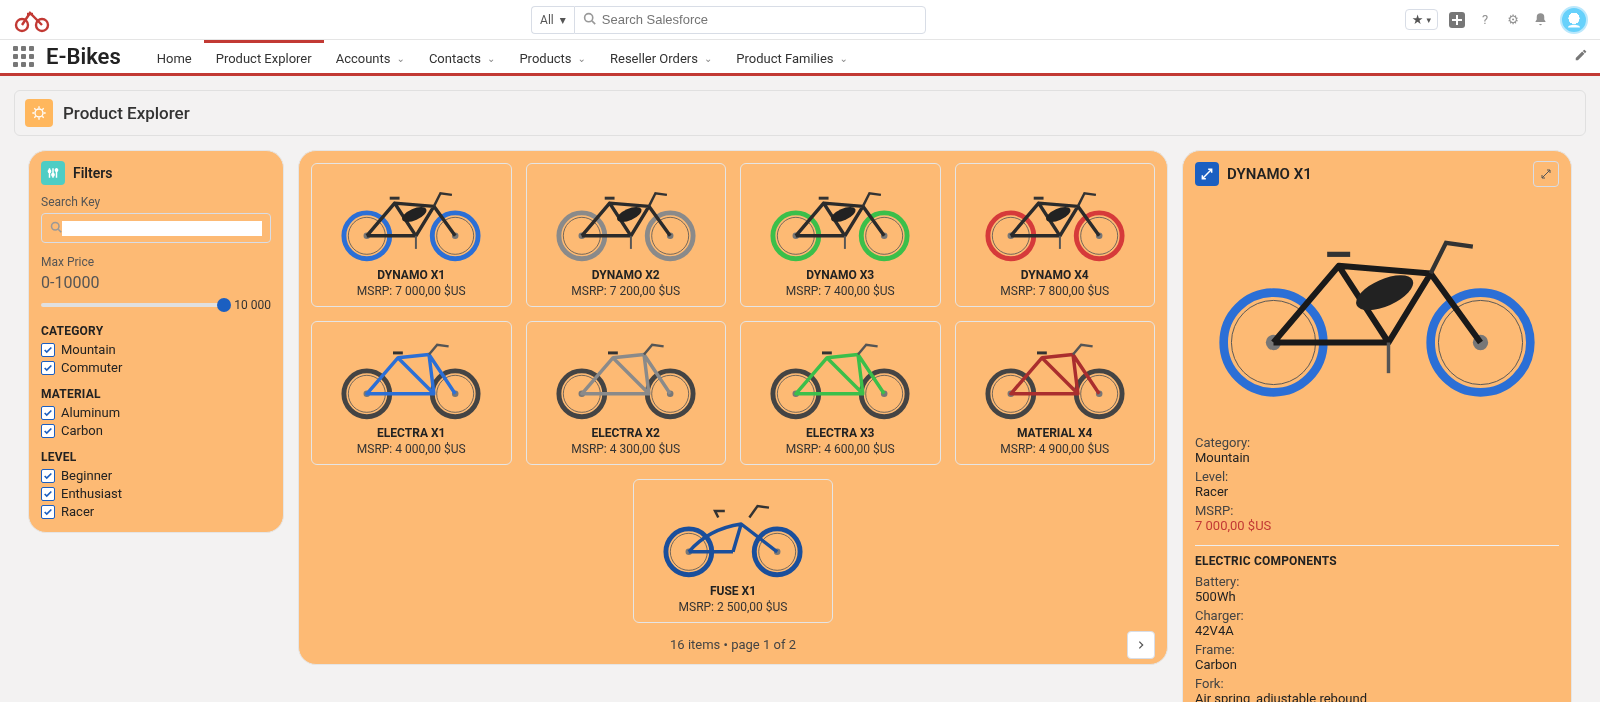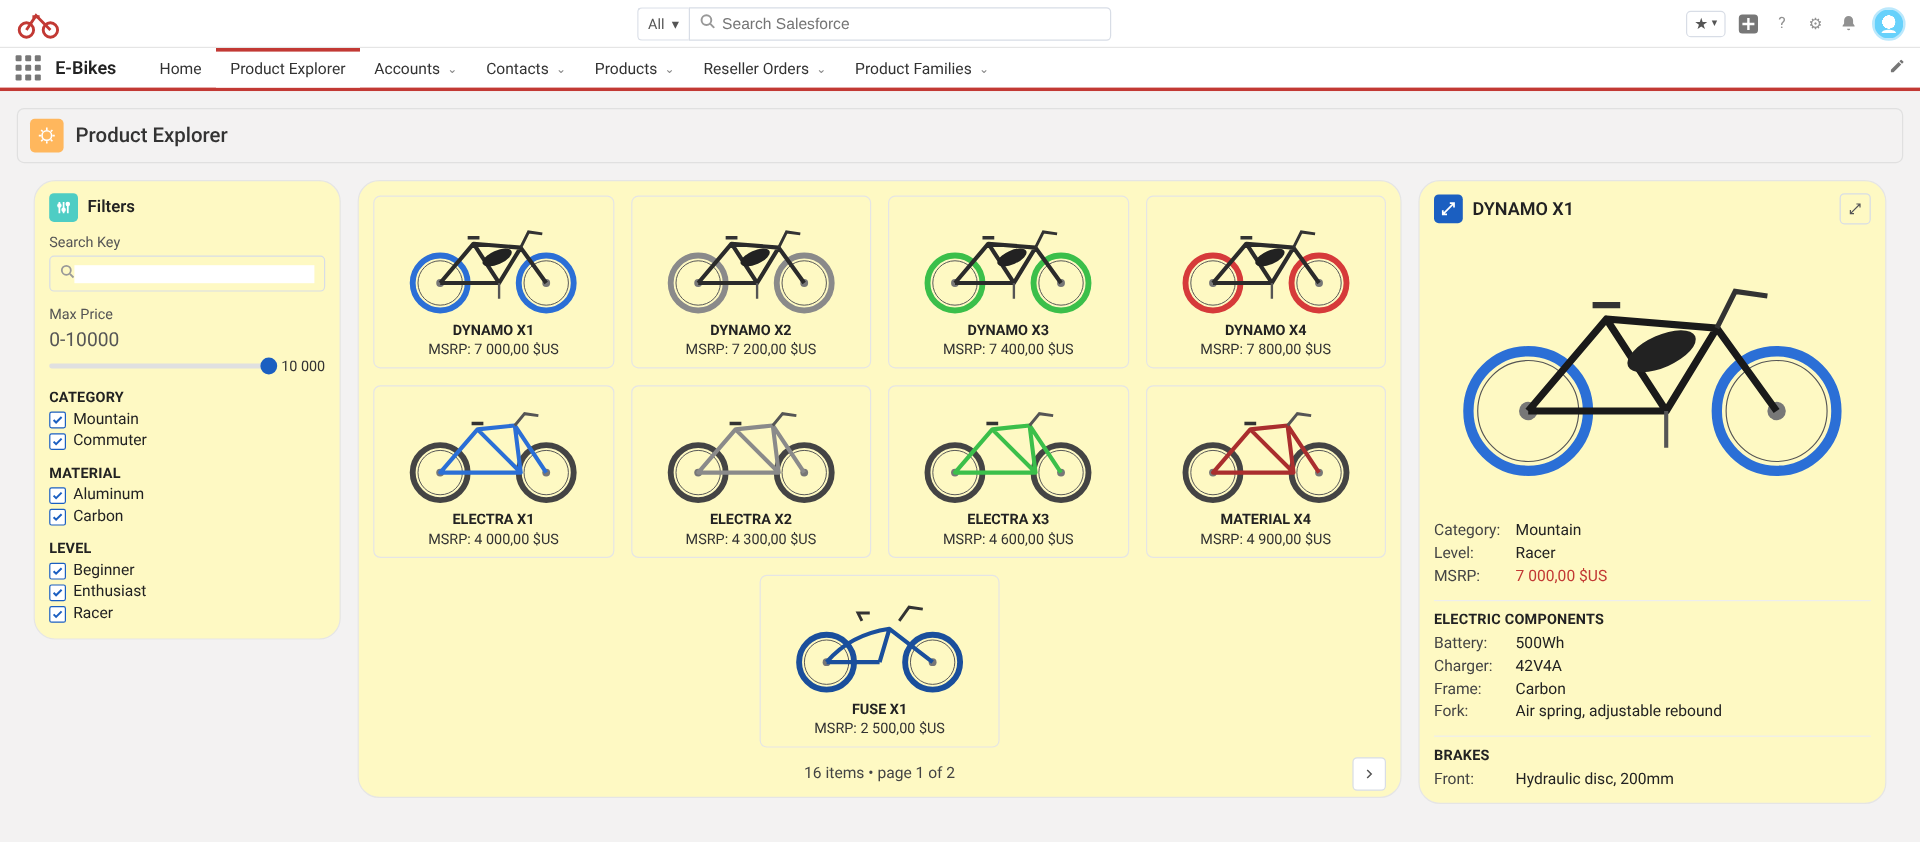--- a/index.html
+++ b/index.html
@@ -15,35 +15,35 @@
 .search-input input { border:none; outline:none; width:100%; font-size:13px; margin-left:6px; }
 .tr-icons { display:flex; align-items:center; gap:10px; }
 .tr-icons .pill { border:1px solid #d8dde6; border-radius:4px; padding:2px 6px; display:flex; align-items:center; gap:3px; color:#555; cursor:pointer; }
 .tr-icons .ic { color:#919191; cursor:pointer; width:18px; height:18px; display:flex; align-items:center; justify-content:center; }
 .avatar { width:28px; height:28px; border-radius:50%; background: radial-gradient(circle at 50% 43%, #fff 0 30%, #67d1fb 31% 100%); border:2px solid #bbe8fc; display:flex; align-items:center; justify-content:center; }
 
 
 .nav-bar { display:flex; align-items:center; height:36px; border-bottom:3px solid #c23934; padding-left:10px; }
 .app-launcher { width:26px; height:26px; display:grid; grid-template-columns:repeat(3,5px); grid-template-rows:repeat(3,5px); gap:3px; align-content:center; justify-content:center; cursor:pointer; margin-right:10px;}
 .app-launcher span { background:#777; border-radius:1px; }
-.app-name { font-size:15px; font-weight:600; margin-right:24px; }
+.app-name { font-size:22px; font-weight:600; margin-right:24px; }
 .nav-items { display:flex; align-items:stretch; height:100%; }
 .nav-item { display:flex; align-items:center; padding:0 12px; cursor:pointer; font-size:13px; color:#333; gap:6px; border-top:3px solid transparent;}
 .nav-item.active { border-top:3px solid #c23934; background:#fff; }
 .edit-nav { margin-left:auto; margin-right:12px; color:#777; cursor:pointer; }
 
 
 .page-band { background:#f3f2f2; padding:14px 14px 20px; border-bottom:1px solid #e5e5e5;}
 .page-header { background:#f3f2f2; border:1px solid #e0e0e0; border-radius:6px; padding:8px 10px; display:flex; align-items:center; gap:10px; }
 .ph-icon { width:28px; height:28px; background:#ffb75d; border-radius:4px; display:flex; align-items:center; justify-content:center; }
 .ph-title { font-size:17px; font-weight:500; color:#333; }
 
 
 .main { display:flex; gap:14px; padding:0 14px 14px; align-items:flex-start; }
-.card { background:#fef9c3; border:1px solid #e5e5e5; border-radius:18px; }
+.card { background:#fdba74; border:1px solid #e5e5e5; border-radius:18px; }
 
 
 .filters { width:256px; padding:10px 12px; }
 .filters-head { display:flex; align-items:center; gap:8px; margin-bottom:10px; }
 .filters-head .fi { width:24px; height:24px; background:#4ecdc4; border-radius:4px; display:flex; align-items:center; justify-content:center; }
 .filters-head .ft { font-weight:600; font-size:14px; }
 .flabel { font-size:12px; color:#555; margin:6px 0 4px; }
 .sk-input { display:flex; align-items:center; border:1px solid #d8dde6; border-radius:4px; height:30px; padding:0 8px; }
 .sk-input input { border:none; outline:none; width:100%; }
 .mp-range { font-size:16px; color:#555; }
@@ -68,21 +68,21 @@
 .pager { display:flex; align-items:center; justify-content:center; margin-top:14px; position:relative; color:#444; font-size:13px;}
 .pager .next { position:absolute; right:0; width:28px; height:28px; border:1px solid #d8dde6; border-radius:4px; display:flex; align-items:center; justify-content:center; cursor:pointer; background:#fff;}
 
 
 .detail { width:390px; padding:10px 12px; }
 .detail-head { display:flex; align-items:center; gap:8px; }
 .detail-head .di { width:24px; height:24px; background:#1b5fc1; border-radius:4px; display:flex; align-items:center; justify-content:center;}
 .detail-head .dt { font-weight:600; font-size:15px; }
 .detail-head .exp { margin-left:auto; width:26px; height:26px; border:1px solid #d8dde6; border-radius:4px; display:flex; align-items:center; justify-content:center; cursor:pointer;}
 .detail-img { height:230px; display:flex; align-items:center; justify-content:center; margin:6px 0 10px;}
-.kv { display:flex; font-size:13px; padding:2px 0;}
+.kv { display:flex; font-size:13px; padding:2px 0;flex-direction:column;}
 .kv .k { width:68px; color:#444;}
 .kv .v { color:#222;}
 .kv .v.red { color:#c23934;}
 .sec-title { font-weight:700; font-size:12px; margin:10px 0 4px; border-top:1px solid #eee; padding-top:8px; letter-spacing:.2px;}
 
 
 .bike-svg { width:100%; height:100%; }
 .bike-svg.small { max-width:180px; }
 .bike-svg.big { max-width:360px; }
 </style>

